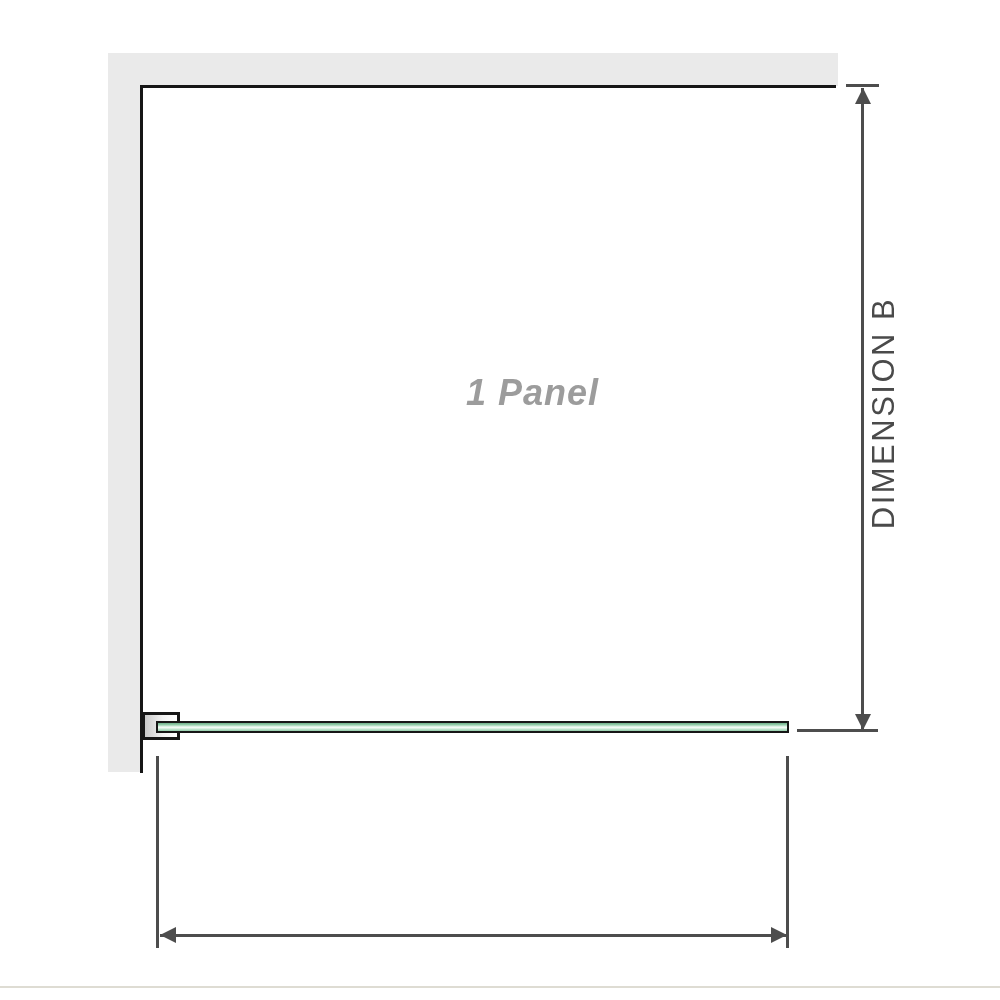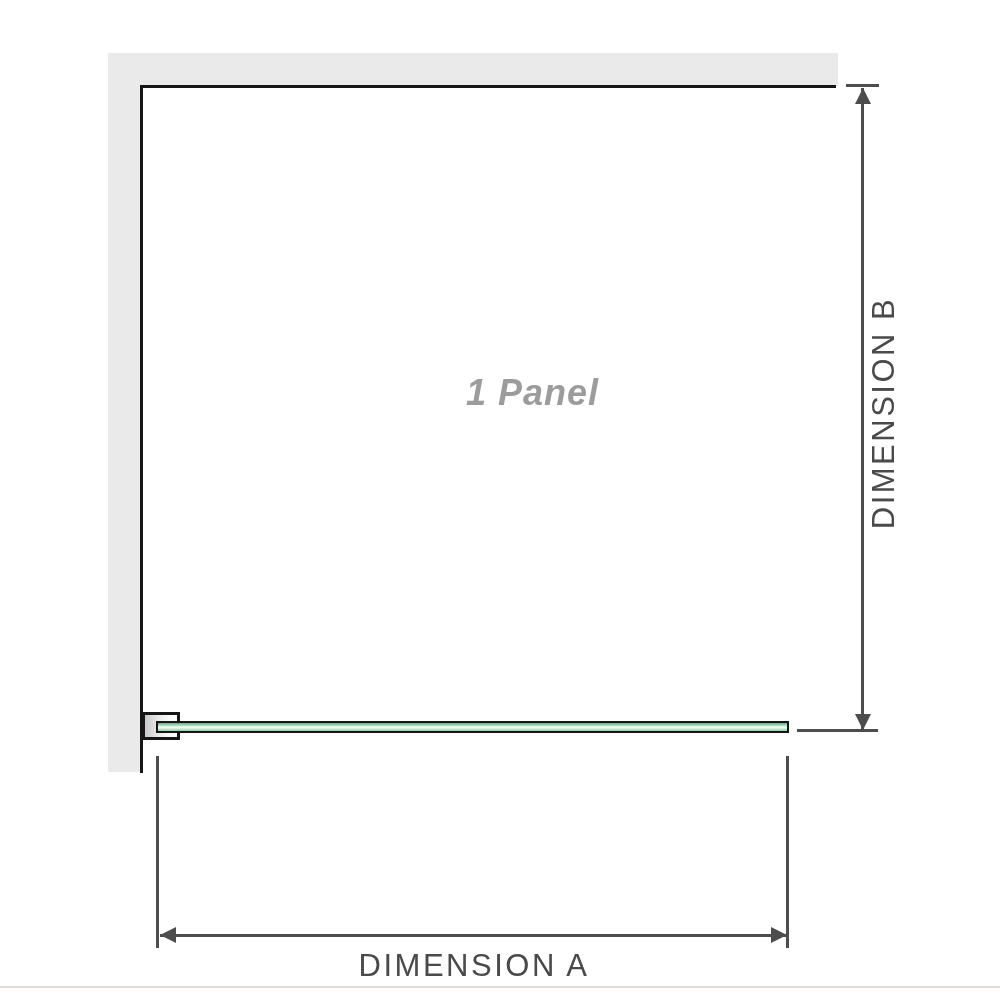--- a/index.html
+++ b/index.html
@@ -142,17 +142,16 @@
   <div class="abs dline dimb-line"></div>
   <div class="abs arrow arrow-up"></div>
   <div class="abs arrow arrow-down"></div>
   <div class="abs dim-label dimb-label">DIMENSION B</div>
 
   <div class="abs dline dima-ext-left"></div>
   <div class="abs dline dima-ext-right"></div>
   <div class="abs dline dima-line"></div>
   <div class="abs arrow arrow-left"></div>
   <div class="abs arrow arrow-right"></div>
-  <div class="abs dim-label dima-label">DIMENSION A</div>
 
   <div class="abs baseline-rule"></div>
 
 </div>
 
 </body></html>

